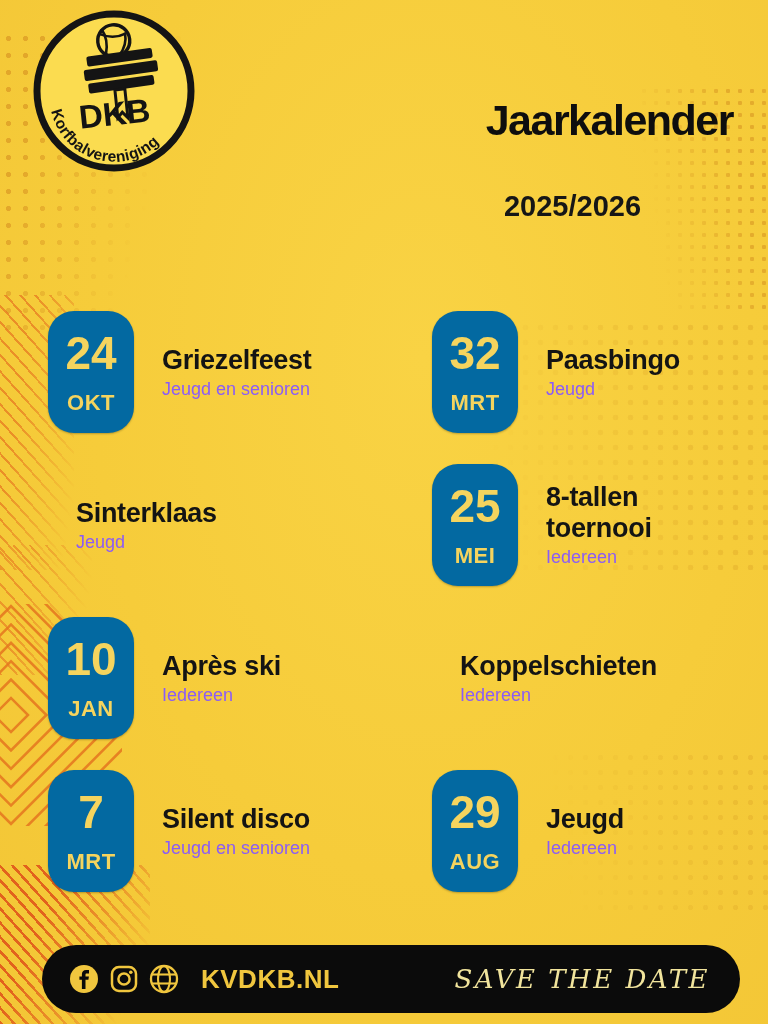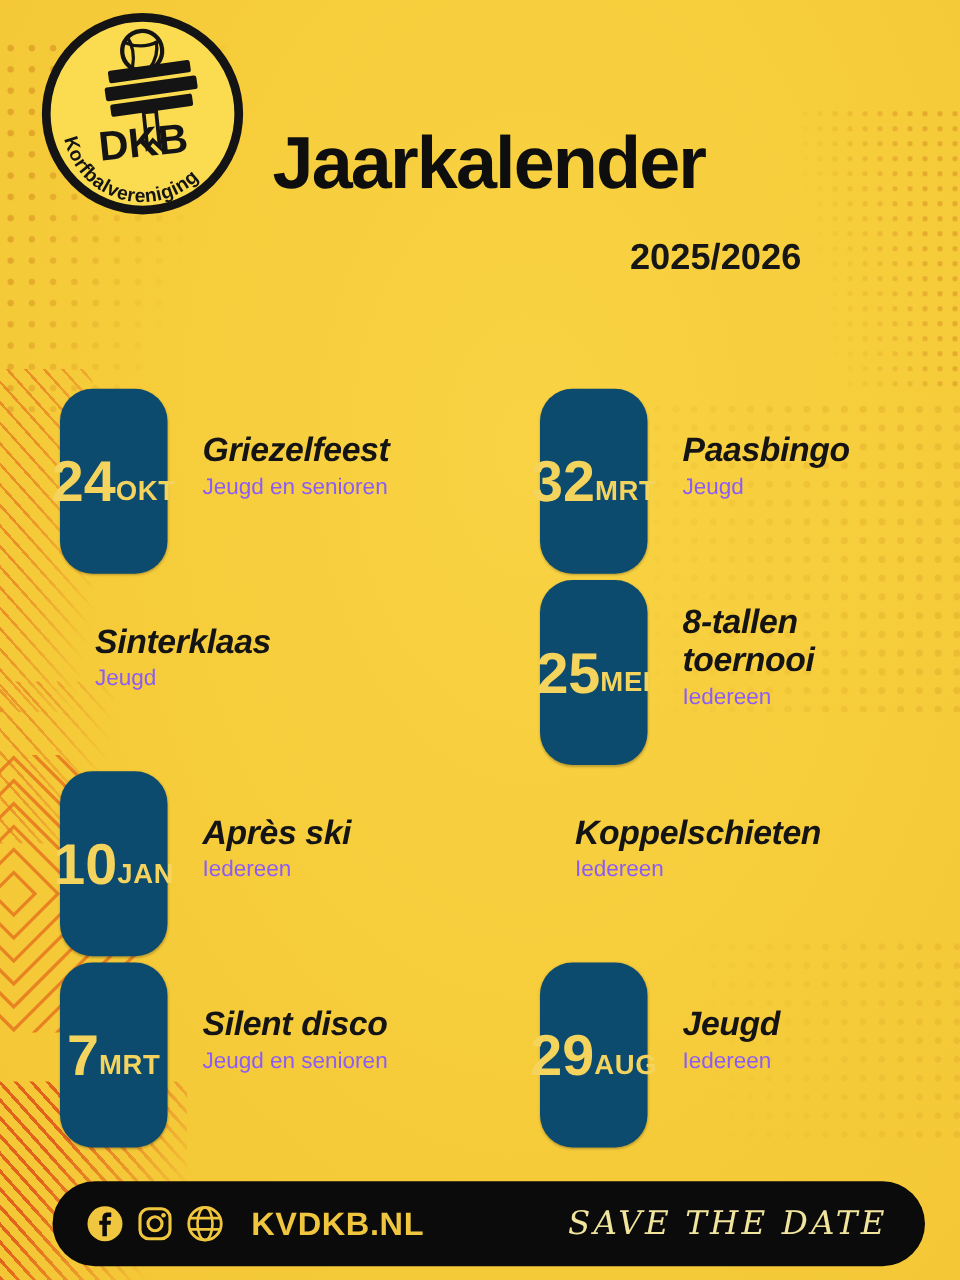--- a/index.html
+++ b/index.html
@@ -57,43 +57,43 @@
     background-image:repeating-linear-gradient(48deg, rgba(222,80,25,.85) 0 2.6px, transparent 2.6px 9.5px);
     -webkit-mask-image:linear-gradient(115deg,#000 30%,transparent 85%);
     mask-image:linear-gradient(115deg,#000 30%,transparent 85%);
   }
 
   
   .logo{left:31px;top:8px;width:166px;height:166px;}
 
   
   .title{
-    left:218px;top:96px;width:515px;text-align:left;
-    font-size:59px;font-weight:900;color:#0e0e0e;letter-spacing:-1.5px;
+    left:218px;top:96px;width:515px;text-align:right;
+    font-size:43px;font-weight:900;color:#0e0e0e;letter-spacing:-1.5px;
   }
   .season{
     left:425px;top:190px;width:295px;text-align:center;
     font-size:29px;font-weight:800;color:#161616;letter-spacing:0px;
   }
 
   
   .events{
     left:48px;top:311px;width:700px;
     display:grid;grid-template-columns:384px 316px;grid-auto-rows:153px;
   }
   .event{display:flex;align-items:flex-start;}
   .date-tile{
-    width:86px;height:148px;flex:0 0 86px;background:#0c4a6e;border-radius:26px;
-    display:flex;flex-direction:row;align-items:center;justify-content:center;
+    width:86px;height:122px;flex:0 0 86px;background:#0369a1;border-radius:26px;
+    display:flex;flex-direction:column;align-items:center;justify-content:center;
     box-shadow:0 1px 2px rgba(0,0,0,.25);
   }
   .date-day{font-size:46px;line-height:1;font-weight:900;color:#F5D45E;}
   .date-month{font-size:22px;line-height:1;font-weight:900;color:#F5D45E;margin-top:16px;letter-spacing:.5px;}
   .event-text{margin-left:28px;height:122px;display:flex;flex-direction:column;justify-content:center;}
-  .event-title{font-size:27px;font-weight:800;color:#141414;letter-spacing:-.3px;font-style:italic;}
+  .event-title{font-size:27px;font-weight:800;color:#141414;letter-spacing:-.3px;}
   .event-audience{font-size:18px;font-weight:400;color:#8b5cf6;margin-top:3px;}
 
   
   .footer{
     left:42px;top:945px;width:698px;height:68px;background:#0B0B0B;border-radius:34px;
     display:flex;align-items:center;padding:0 30px 0 26px;box-sizing:border-box;
   }
   .social{display:flex;align-items:center;gap:9px;}
   .website{font-size:26px;font-weight:900;color:#F0C63E;letter-spacing:.5px;margin-left:21px;}
   .tagline{

